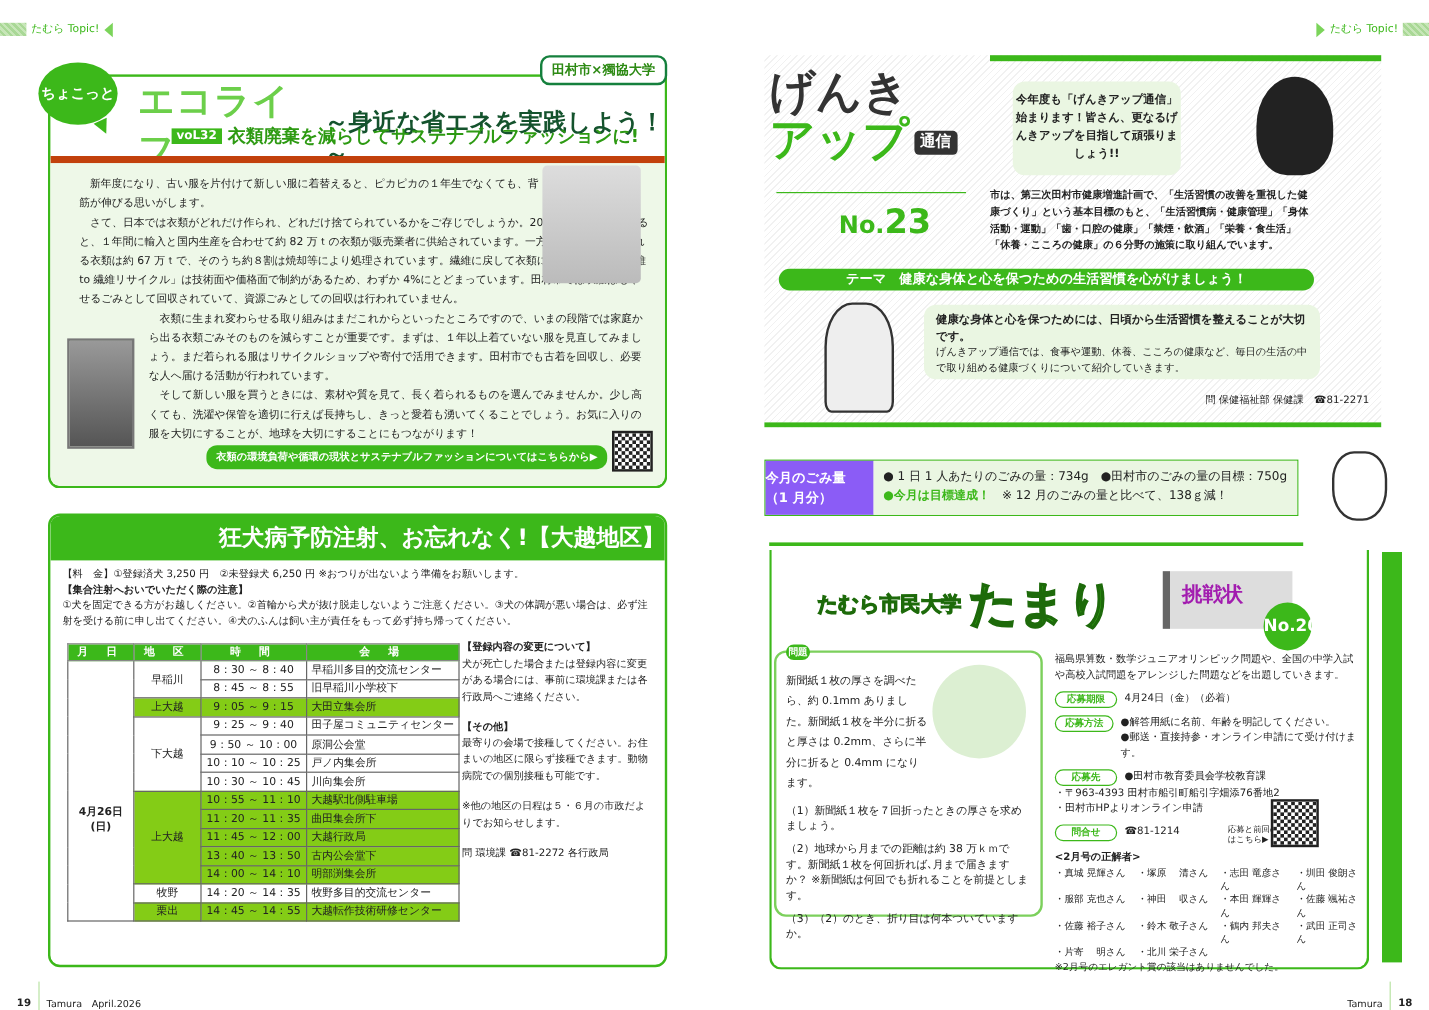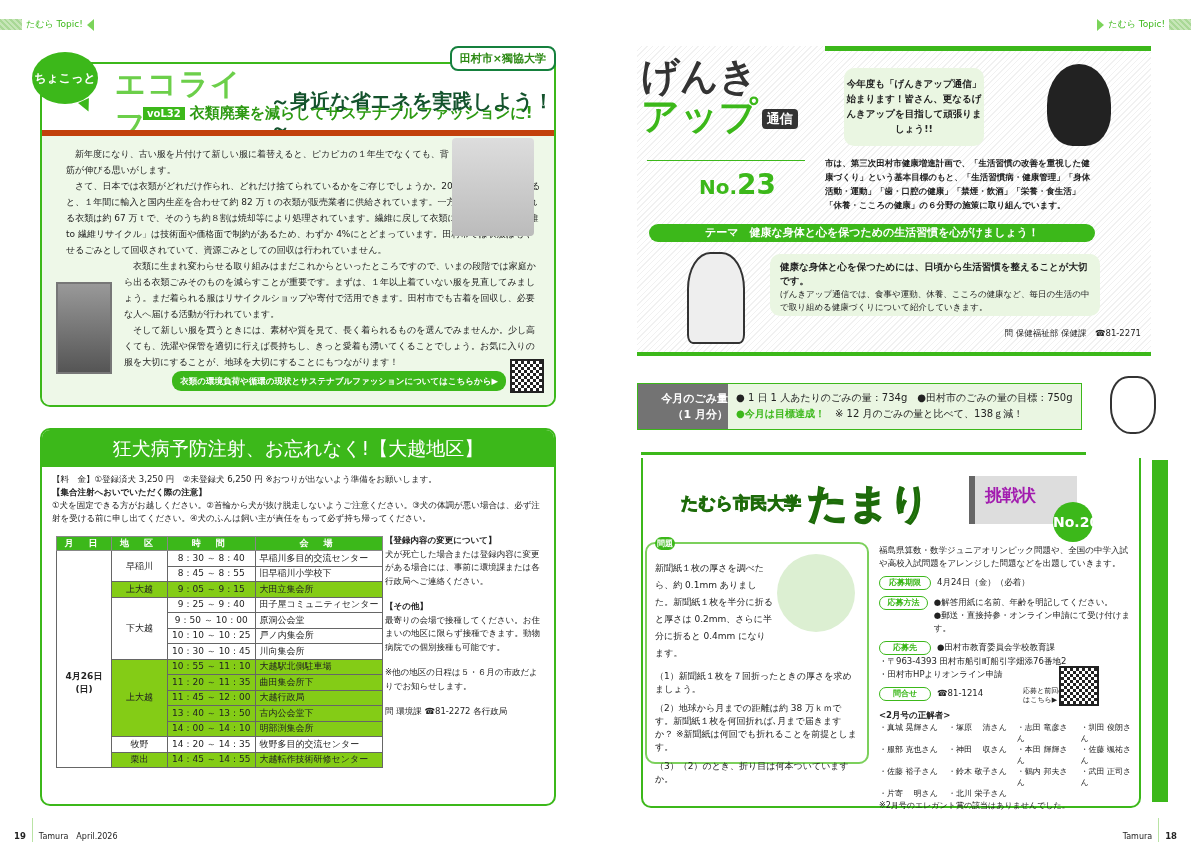--- a/index.html
+++ b/index.html
@@ -31,21 +31,21 @@
 .eco-img2{position:absolute;left:14px;top:146px;width:56px;height:92px;background:linear-gradient(#999,#555);border:2px solid #777}
 .eco-p-wrap{width:390px}
 .eco-p2{margin-left:58px}
 .eco-sig{text-align:right;padding-right:48px}
 .eco-link{position:absolute;right:48px;bottom:14px;background:#3cb81a;color:#fff;font-size:8.5px;font-weight:bold;border-radius:9px;padding:2px 8px}
 .qr{background:repeating-conic-gradient(#222 0 25%,#fff 0 50%) 0 0/6px 6px;border:2px solid #222}
 .eco-qr{position:absolute;right:10px;bottom:12px;width:34px;height:34px}
 
 
 .rab{left:40px;top:428px;width:516px;height:378px;border:2px solid #3cb81a;border-radius:10px;overflow:hidden}
-.rab-head{background:#3cb81a;color:#fff;text-align:center;font-size:19px;font-weight:normal;height:37px;line-height:37px}
+.rab-head{background:#3cb81a;color:#fff;text-align:right;font-size:19px;font-weight:bold;height:37px;line-height:37px}
 .rab-body{padding:6px 10px;font-size:8.5px;line-height:13px}
 .rab-table{position:absolute;left:14px;top:106px;border-collapse:collapse;font-size:9px}
 .rab-table th{background:#3cb81a;color:#fff;font-weight:bold;height:14px;border:1px solid #888;letter-spacing:6px}
 .rab-table td{border:1px solid #666;height:15.5px;padding:0 4px;white-space:nowrap}
 .rab-table td.c{text-align:center}
 .rab-table tr.g td.v,.rab-table tr.g td.t,.rab-table td.g{background:#84cc16}
 .rab-side{position:absolute;left:343px;top:104px;width:160px;font-size:8.5px;line-height:13.5px}
 .rab-side .gap{height:12px}
 
 
@@ -62,21 +62,21 @@
 .genki-intro{position:absolute;left:188px;top:110px;width:270px;font-size:8.5px;line-height:14px;font-weight:bold}
 .genki-theme{position:absolute;left:12px;top:178px;width:446px;height:18px;background:#3cb81a;color:#fff;border-radius:9px;text-align:center;font-size:11px;font-weight:bold;line-height:18px}
 .genki-bub2{position:absolute;left:133px;top:208px;width:330px;height:62px;background:#eaf6e2;border-radius:10px;padding:6px 10px;font-size:8.5px;line-height:13px}
 .genki-bub2 b{font-size:9.5px}
 .genki-snow{position:absolute;left:50px;top:206px;width:58px;height:92px;background:#eee;border:2px solid #333;border-radius:40% 40% 10% 10%}
 .genki-contact{position:absolute;right:10px;top:282px;font-size:8.5px}
 .genki-bot{position:absolute;left:0;right:0;bottom:0;height:4px;background:#3cb81a}
 
 
 .gomi{left:637px;top:383px;width:445px;height:47px;border:1px solid #3cb81a;display:flex}
-.gomi-l{width:90px;background:#737373;color:#fff;font-weight:bold;font-size:11px;text-align:right;line-height:16px;padding-top:7px}
+.gomi-l{width:90px;background:#8b5cf6;color:#fff;font-weight:bold;font-size:11px;text-align:left;line-height:16px;padding-top:7px}
 .gomi-r{flex:1;background:#eaf6e2;padding:6px 8px;font-size:10px;line-height:16px}
 .gomi-r .grn{color:#3cb81a;font-weight:bold}
 .gomi-bag{position:absolute;left:1110px;top:376px;width:46px;height:58px;border:2px solid #333;border-radius:40% 40% 45% 45%;background:#fff}
 
 
 .tam{left:641px;top:452px;width:540px;height:356px}
 .tam-topline{position:absolute;left:0;width:445px;top:0;height:3px;background:#3cb81a}
 .tam-frame{position:absolute;left:0;top:6px;width:500px;bottom:0;border:2px solid #3cb81a;border-top:none;border-radius:0 0 10px 10px}
 .tam-stripe{position:absolute;right:10px;top:8px;width:22px;height:342px;background:linear-gradient(90deg,#fff 0 3px,#3cb81a 3px 19px,#fff 19px)}
 .tam-logo{position:absolute;left:40px;top:24px;display:flex;align-items:center;gap:6px}

